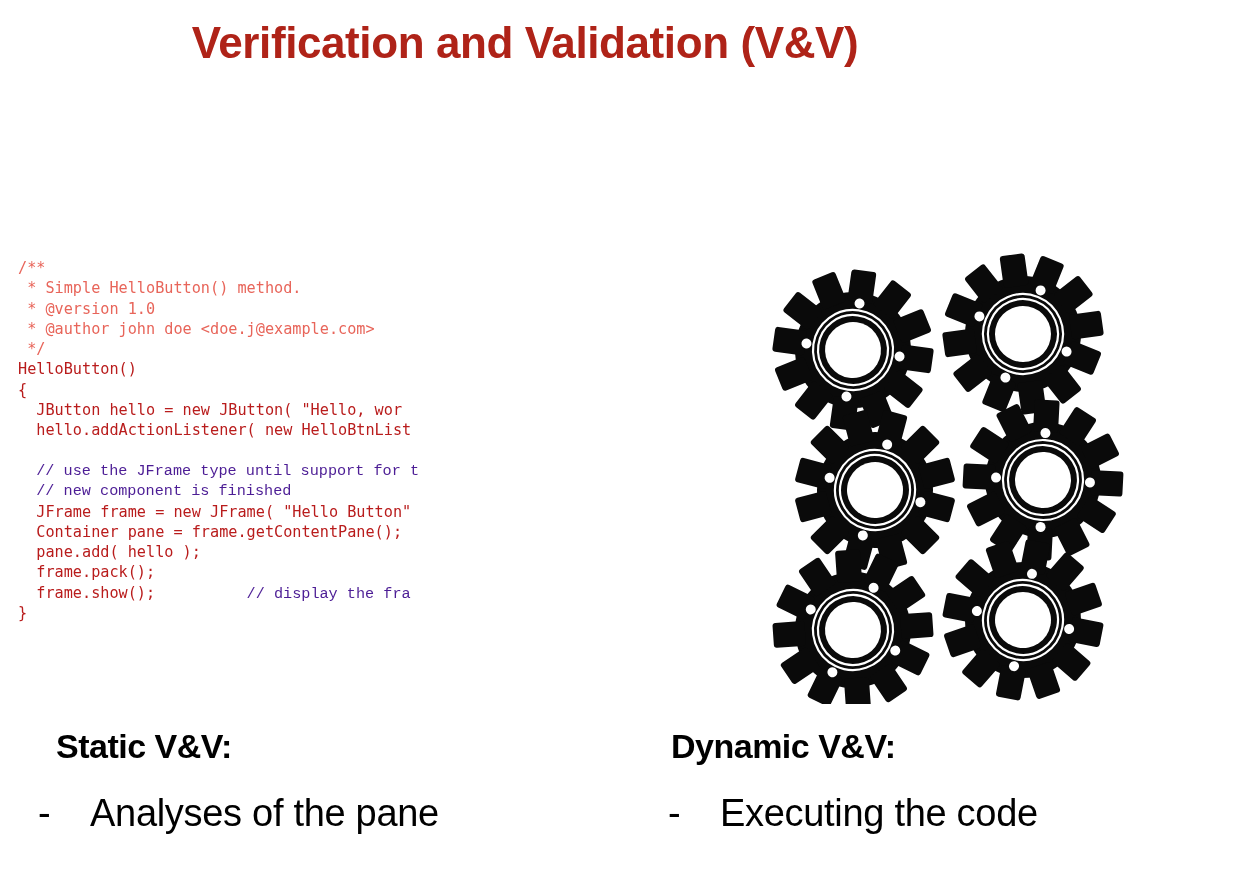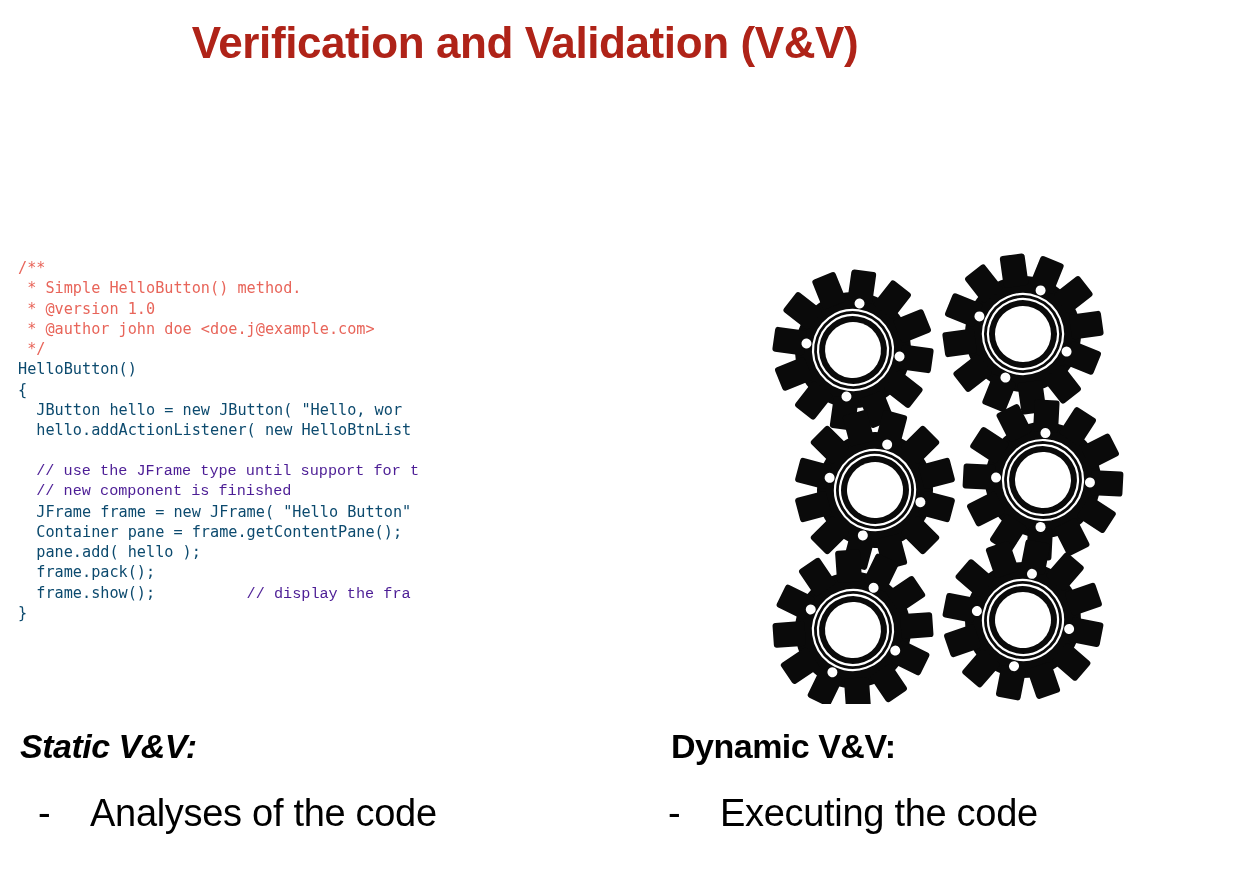--- a/index.html
+++ b/index.html
@@ -47,21 +47,21 @@
     line-height: 20.3px;
     white-space: pre;
     letter-spacing: 0px;
   }
   #code-block .ln {
     display: block;
     white-space: pre;
     height: 20.3px;
   }
   .c-doc  { color: #E8655A; }
-  .c-code { color: #0c4a6e; }
+  .c-code { color: #b91c1c; }
   .c-cmt  { color: #4c1d95; font-family: Liberation Mono, monospace; }
 
   
   #gears-illustration {
     position: absolute;
     left: 745px;
     top: 252px;
     width: 430px;
     height: 452px;
   }
@@ -89,21 +89,21 @@
     font-size: 38px;
     line-height: 46px;
     letter-spacing: -0.3px;
     white-space: nowrap;
   }
   .col-bullet .dash {
     display: inline-block;
     width: 52px;
   }
 
-  #static-heading  { left: 20px;  top: 726px; font-style: italic; }
+  #static-heading  { left: 56px;  top: 726px; }
   #static-bullet   { left: 38px;  top: 790px; }
   #dynamic-heading { left: 671px; top: 726px; }
   #dynamic-bullet  { left: 668px; top: 790px; }
 </style>
 </head>
 <body>
 
 <div id="slide-title">
   <span class="tl">Verification and Validation (V&amp;V)</span>
 </div>
@@ -161,19 +161,19 @@
         <use href="#cog" x="0" y="0" transform="translate(108,378) rotate(26)"></use>
       </g>
     <g> 
         <use href="#cog" x="0" y="0" transform="translate(278,368) rotate(11)"></use>
       </g>
   </svg>
 </div>
 
 <div class="col-heading" id="static-heading">Static V&amp;V:</div>
 <div class="col-bullet" id="static-bullet">
-  <span class="dash">-</span><span>Analyses of the code</span>
+  <span class="dash">-</span><span>Analyses of the pane</span>
 </div>
 
 <div class="col-heading" id="dynamic-heading">Dynamic V&amp;V:</div>
 <div class="col-bullet" id="dynamic-bullet">
   <span class="dash">-</span><span>Executing the code</span>
 </div>
 
 </body></html>

